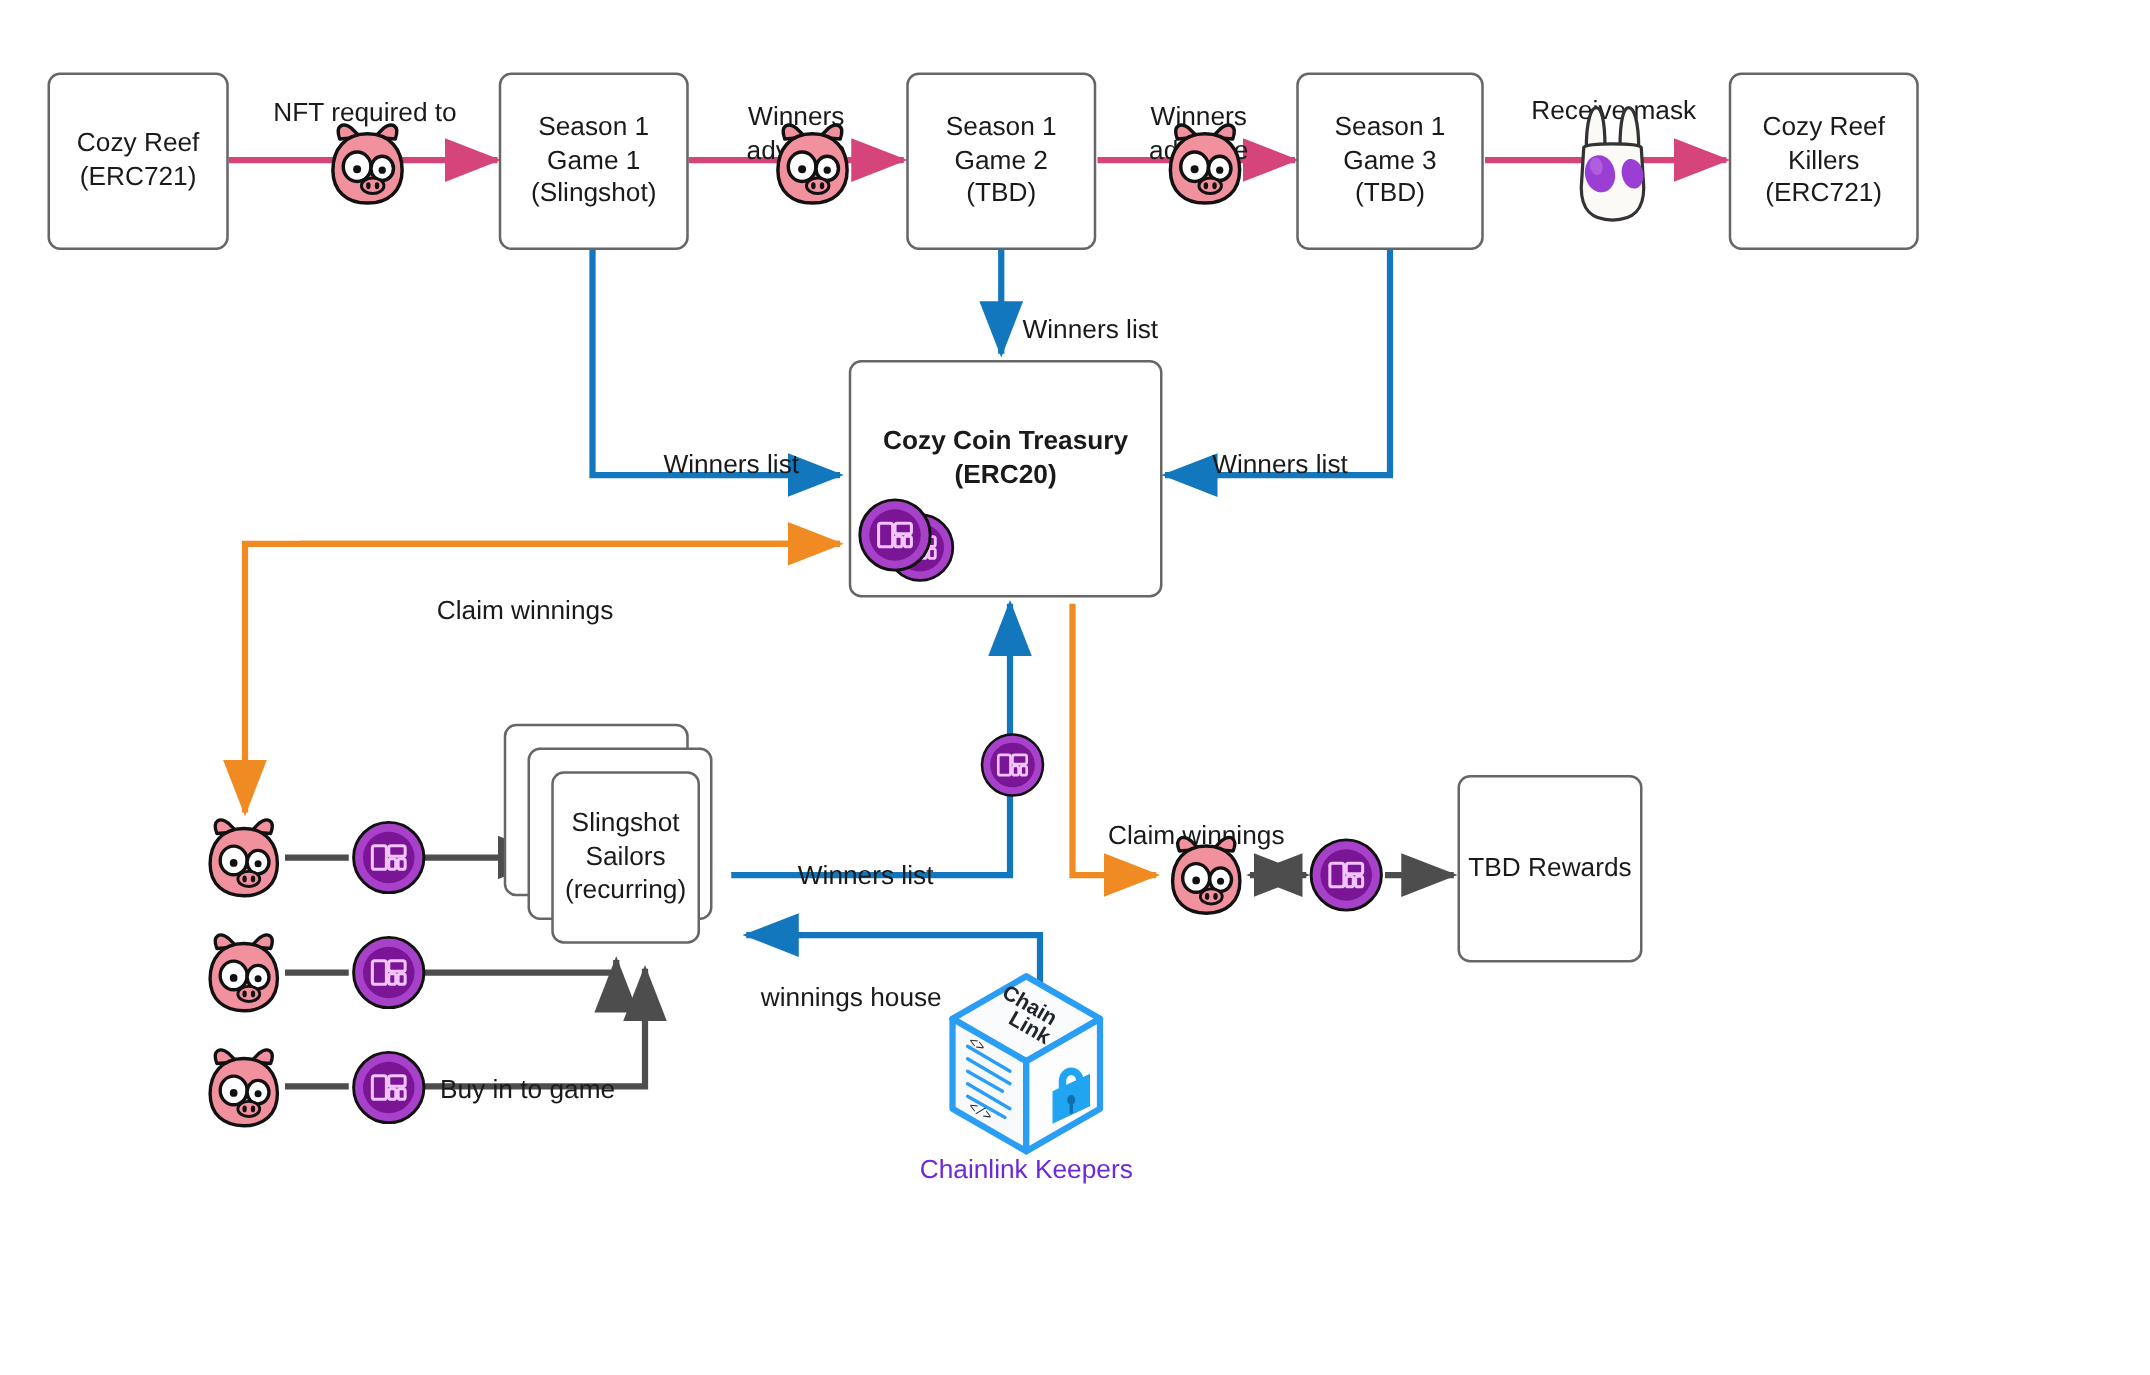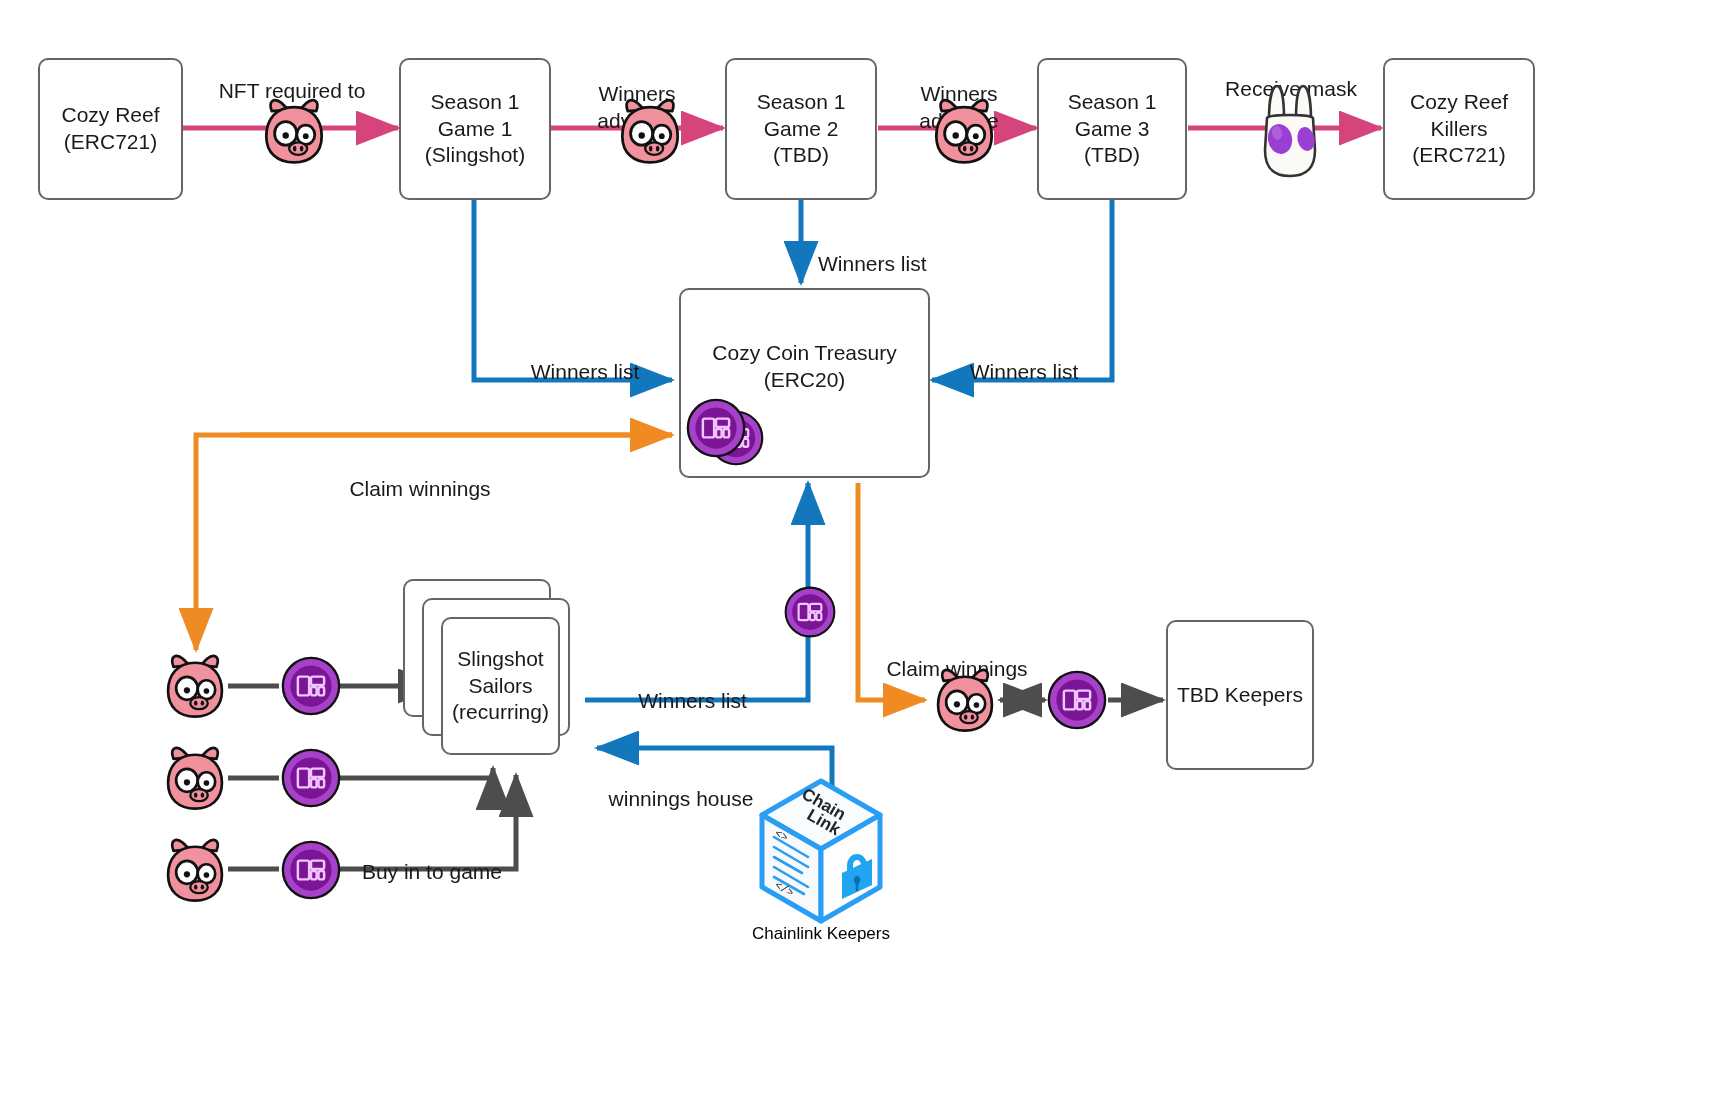--- a/index.html
+++ b/index.html
@@ -14,21 +14,21 @@
         font-size:21px;line-height:1.28;color:#1a1a1a;}
   .node .txt{white-space:pre-line;}
 
   .stack-ghost{position:absolute;box-sizing:border-box;background:#ffffff;
         border:2px solid #666666;border-radius:10px;}
 
   .edge-label{position:absolute;font-size:21px;line-height:1.25;color:#1a1a1a;
         text-align:center;white-space:pre-line;background:transparent;}
 
   .icon{position:absolute;}
-  .caption{position:absolute;font-size:17px;color:#000000;text-align:center;}
+  .caption{position:absolute;font-size:21px;color:#6d28d9;text-align:center;}
 </style>
 </head>
 <body>
 
 <div id="canvas">
 
   <svg class="layer" viewBox="0 0 1720 1100">
     <defs>
       <marker id="ah-pink" markerWidth="9" markerHeight="7" refX="8.4" refY="3.5" orient="auto" markerUnits="strokeWidth">
         <path d="M0,0 L9,3.5 L0,7 z" fill="#D6447C"></path>
@@ -103,35 +103,35 @@
 Game 3
 (TBD)</span>
   </div>
 
   <div class="node" style="left:1383px;top:58px;width:152px;height:142px;">
     <span class="txt">Cozy Reef
 Killers
 (ERC721)</span>
   </div>
 
-  <div class="node" style="left:679px;top:288px;width:251px;height:190px;align-items:flex-start;padding-top:50px;">
+  <div class="node" style="left:679px;top:288px;width:251px;height:190px;align-items:flex-start;padding-top:50px;font-weight:bold;">
     <span class="txt">Cozy Coin Treasury
 (ERC20)</span>
   </div>
 
   <div class="stack-ghost" style="left:403px;top:579px;width:148px;height:138px;"></div>
   <div class="stack-ghost" style="left:422px;top:598px;width:148px;height:138px;"></div>
   <div class="node" style="left:441px;top:617px;width:119px;height:138px;">
     <span class="txt">Slingshot
 Sailors
 (recurring)</span>
   </div>
 
   <div class="node" style="left:1166px;top:620px;width:148px;height:150px;">
-    <span class="txt">TBD Keepers</span>
+    <span class="txt">TBD Rewards</span>
   </div>
 
   <div class="edge-label" style="left:197px;top:52px;width:190px;">
     <span>NFT required to play</span>
   </div>
 
   <div class="edge-label" style="left:562px;top:55px;width:150px;">
     <span>Winners
 advance</span>
   </div>
@@ -166,21 +166,21 @@
   </div>
 
   <div class="edge-label" style="left:872px;top:630px;width:170px;">
     <span>Claim winnings</span>
   </div>
 
   <div class="edge-label" style="left:601px;top:760px;width:160px;">
     <span>winnings house</span>
   </div>
 
-  <div class="edge-label" style="left:352px;top:833px;width:150px;text-align:right;">
+  <div class="edge-label" style="left:352px;top:833px;width:150px;text-align:left;">
     <span>Buy in to game</span>
   </div>
 
   <svg class="icon" style="left:259px;top:96px;width:70px;height:72px;" viewBox="0 0 100 104">
     <g>
       <path d="M18,22 C12,6 22,2 32,10 L42,20 Z" fill="#F2919E" stroke="#111" stroke-width="4" stroke-linejoin="round"></path>
       <path d="M82,22 C88,6 78,2 68,10 L58,20 Z" fill="#F2919E" stroke="#111" stroke-width="4" stroke-linejoin="round"></path>
       <path d="M50,16 C76,16 90,34 90,58 C90,82 74,96 50,96 C26,96 10,82 10,58 C10,34 24,16 50,16 Z" fill="#F2919E" stroke="#111" stroke-width="4"></path>
       <ellipse cx="38" cy="54" rx="16" ry="17" fill="#fff" stroke="#111" stroke-width="4"></ellipse>
       <ellipse cx="67" cy="56" rx="13" ry="14" fill="#fff" stroke="#111" stroke-width="4"></ellipse>

